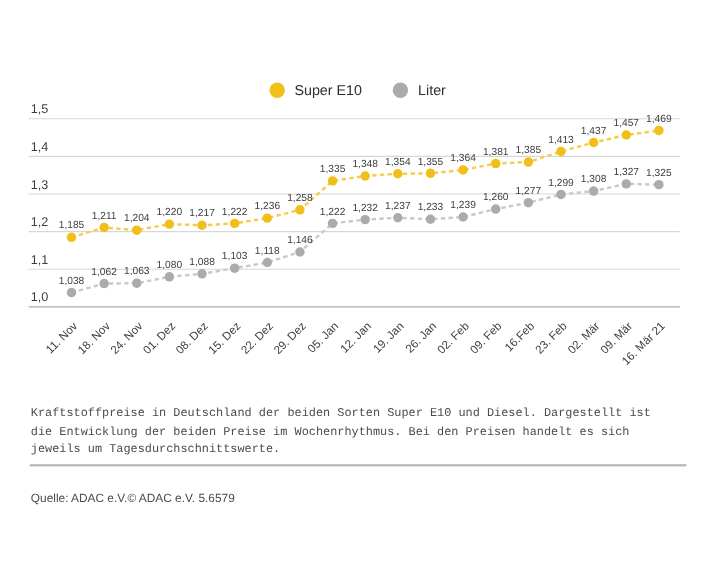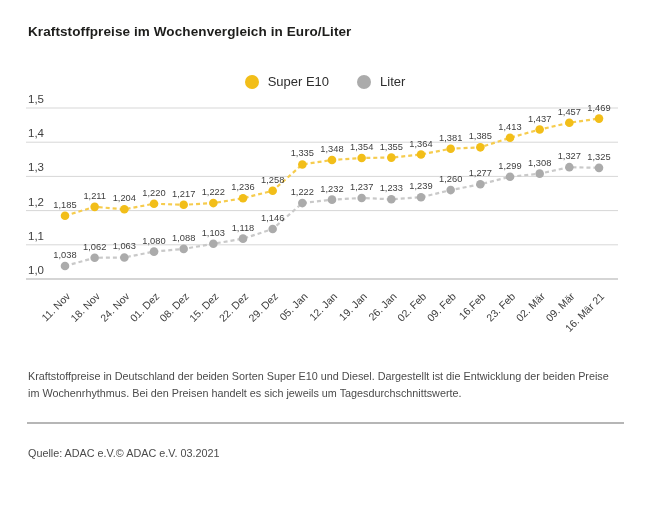--- a/index.html
+++ b/index.html
@@ -20,38 +20,37 @@
     position: absolute; left: 0; right: 0; top: 74px;
     display: flex; justify-content: center; align-items: center;
     gap: 28px;
   }
   .legend-item { display: flex; align-items: center; gap: 9px; }
   .legend-dot { width: 14px; height: 14px; border-radius: 50%; display: inline-block; }
   .legend-label { font-size: 13px; color: #2e2e2e; }
   svg.chart { position: absolute; left: 0; top: 60px; }
   .description {
     position: absolute; left: 28px; top: 368px; width: 584px;
-    font-size: 10.8px; line-height: 1.55; color: #4b4b4b;
+    font-size: 10.8px; line-height: 1.55; color: #4b4b4b; font-family: Liberation Mono, monospace;
   }
   .divider {
     position: absolute; left: 27px; top: 422px; width: 597px; height: 2px;
     background: #b6b6b6;
   }
   .source-row {
     position: absolute; left: 28px; right: 27px; top: 447px;
     display: flex; 
     font-size: 10.8px; color: #4b4b4b;
   }
 </style>
 </head>
 <body>
 
 <div class="stage">
 
-  <div class="title">Kraftstoffpreise im Wochenvergleich in Euro/Liter</div>
 
   <div class="legend">
     <div class="legend-item">
       <span class="legend-dot" id="legend-dot-0" style="background: rgb(242, 190, 25);"></span>
       <span class="legend-label">Super E10</span>
     </div>
     <div class="legend-item">
       <span class="legend-dot" id="legend-dot-1" style="background: rgb(171, 171, 171);"></span>
       <span class="legend-label">Liter</span>
     </div>
@@ -168,16 +167,16 @@
       <circle cx="599" cy="58.601999999999975" r="4.3" fill="#F2BE19"></circle>
       <text x="599" y="50.601999999999975" font-size="9.3" fill="#3e3e3e" text-anchor="middle" font-family="Liberation Sans, sans-serif">1,469</text>
     </svg>
 
   <div class="description">Kraftstoffpreise in Deutschland der beiden Sorten Super E10 und Diesel. Dargestellt ist die Entwicklung der beiden Preise im Wochenrhythmus. Bei den Preisen handelt es sich jeweils um Tagesdurchschnittswerte.</div>
 
   <div class="divider"></div>
 
   <div class="source-row">
     <span>Quelle: ADAC e.V.</span>
-    <span>© ADAC e.V. 03.2021</span>
+    <span>© ADAC e.V. 5.6579</span>
   </div>
 
 </div>
 
 </body></html>

